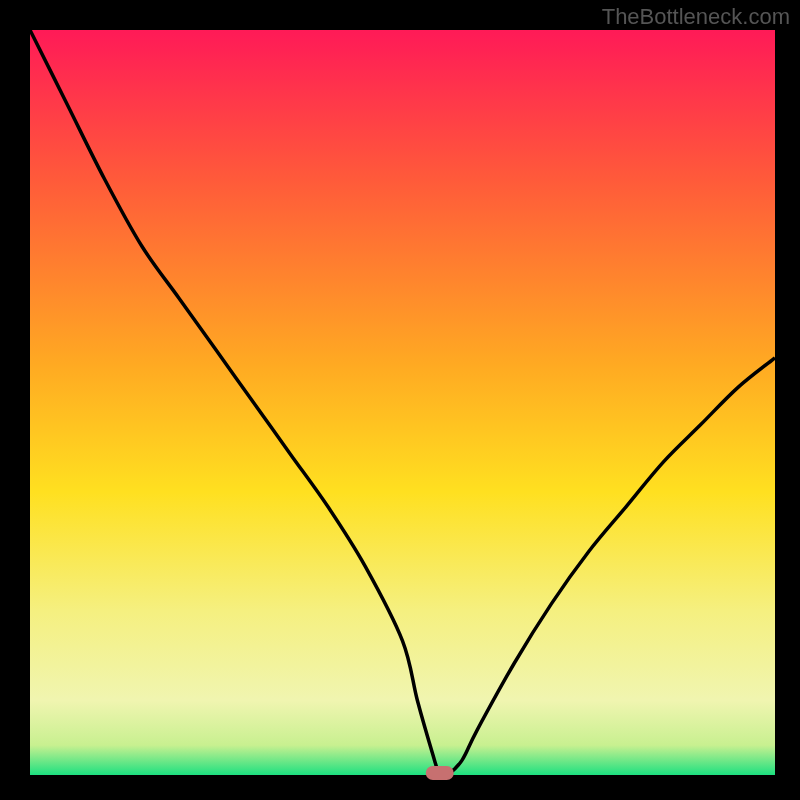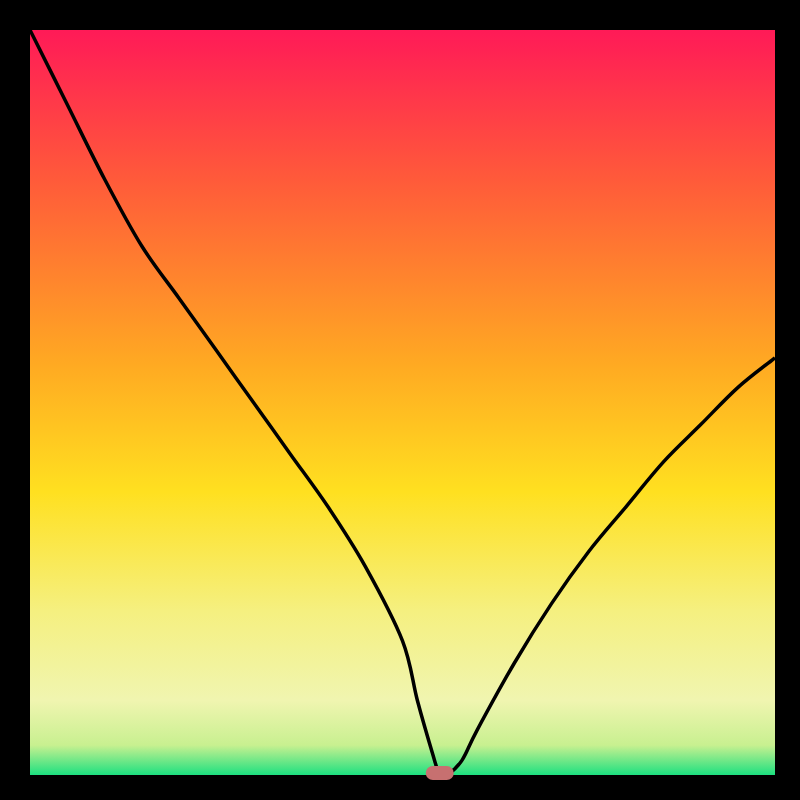--- a/index.html
+++ b/index.html
@@ -26,20 +26,21 @@
   font-weight: 500;
 }
 svg {
   display: block;
 }
 </style>
 </head>
 <body>
 
 <div class="chart-container">
+  <div class="watermark">TheBottleneck.com</div>
   <svg id="chart-svg" width="800" height="800">
     <defs>
       <linearGradient id="bg-grad" x1="0" y1="0" x2="0" y2="1">
           <stop offset="0%" stop-color="#ff1a57"></stop>
           <stop offset="20%" stop-color="#ff5a3a"></stop>
           <stop offset="45%" stop-color="#ffaa22"></stop>
           <stop offset="62%" stop-color="#ffe020"></stop>
           <stop offset="78%" stop-color="#f5f080"></stop>
           <stop offset="90%" stop-color="#f0f5b0"></stop>
           <stop offset="96%" stop-color="#c8f090"></stop>

